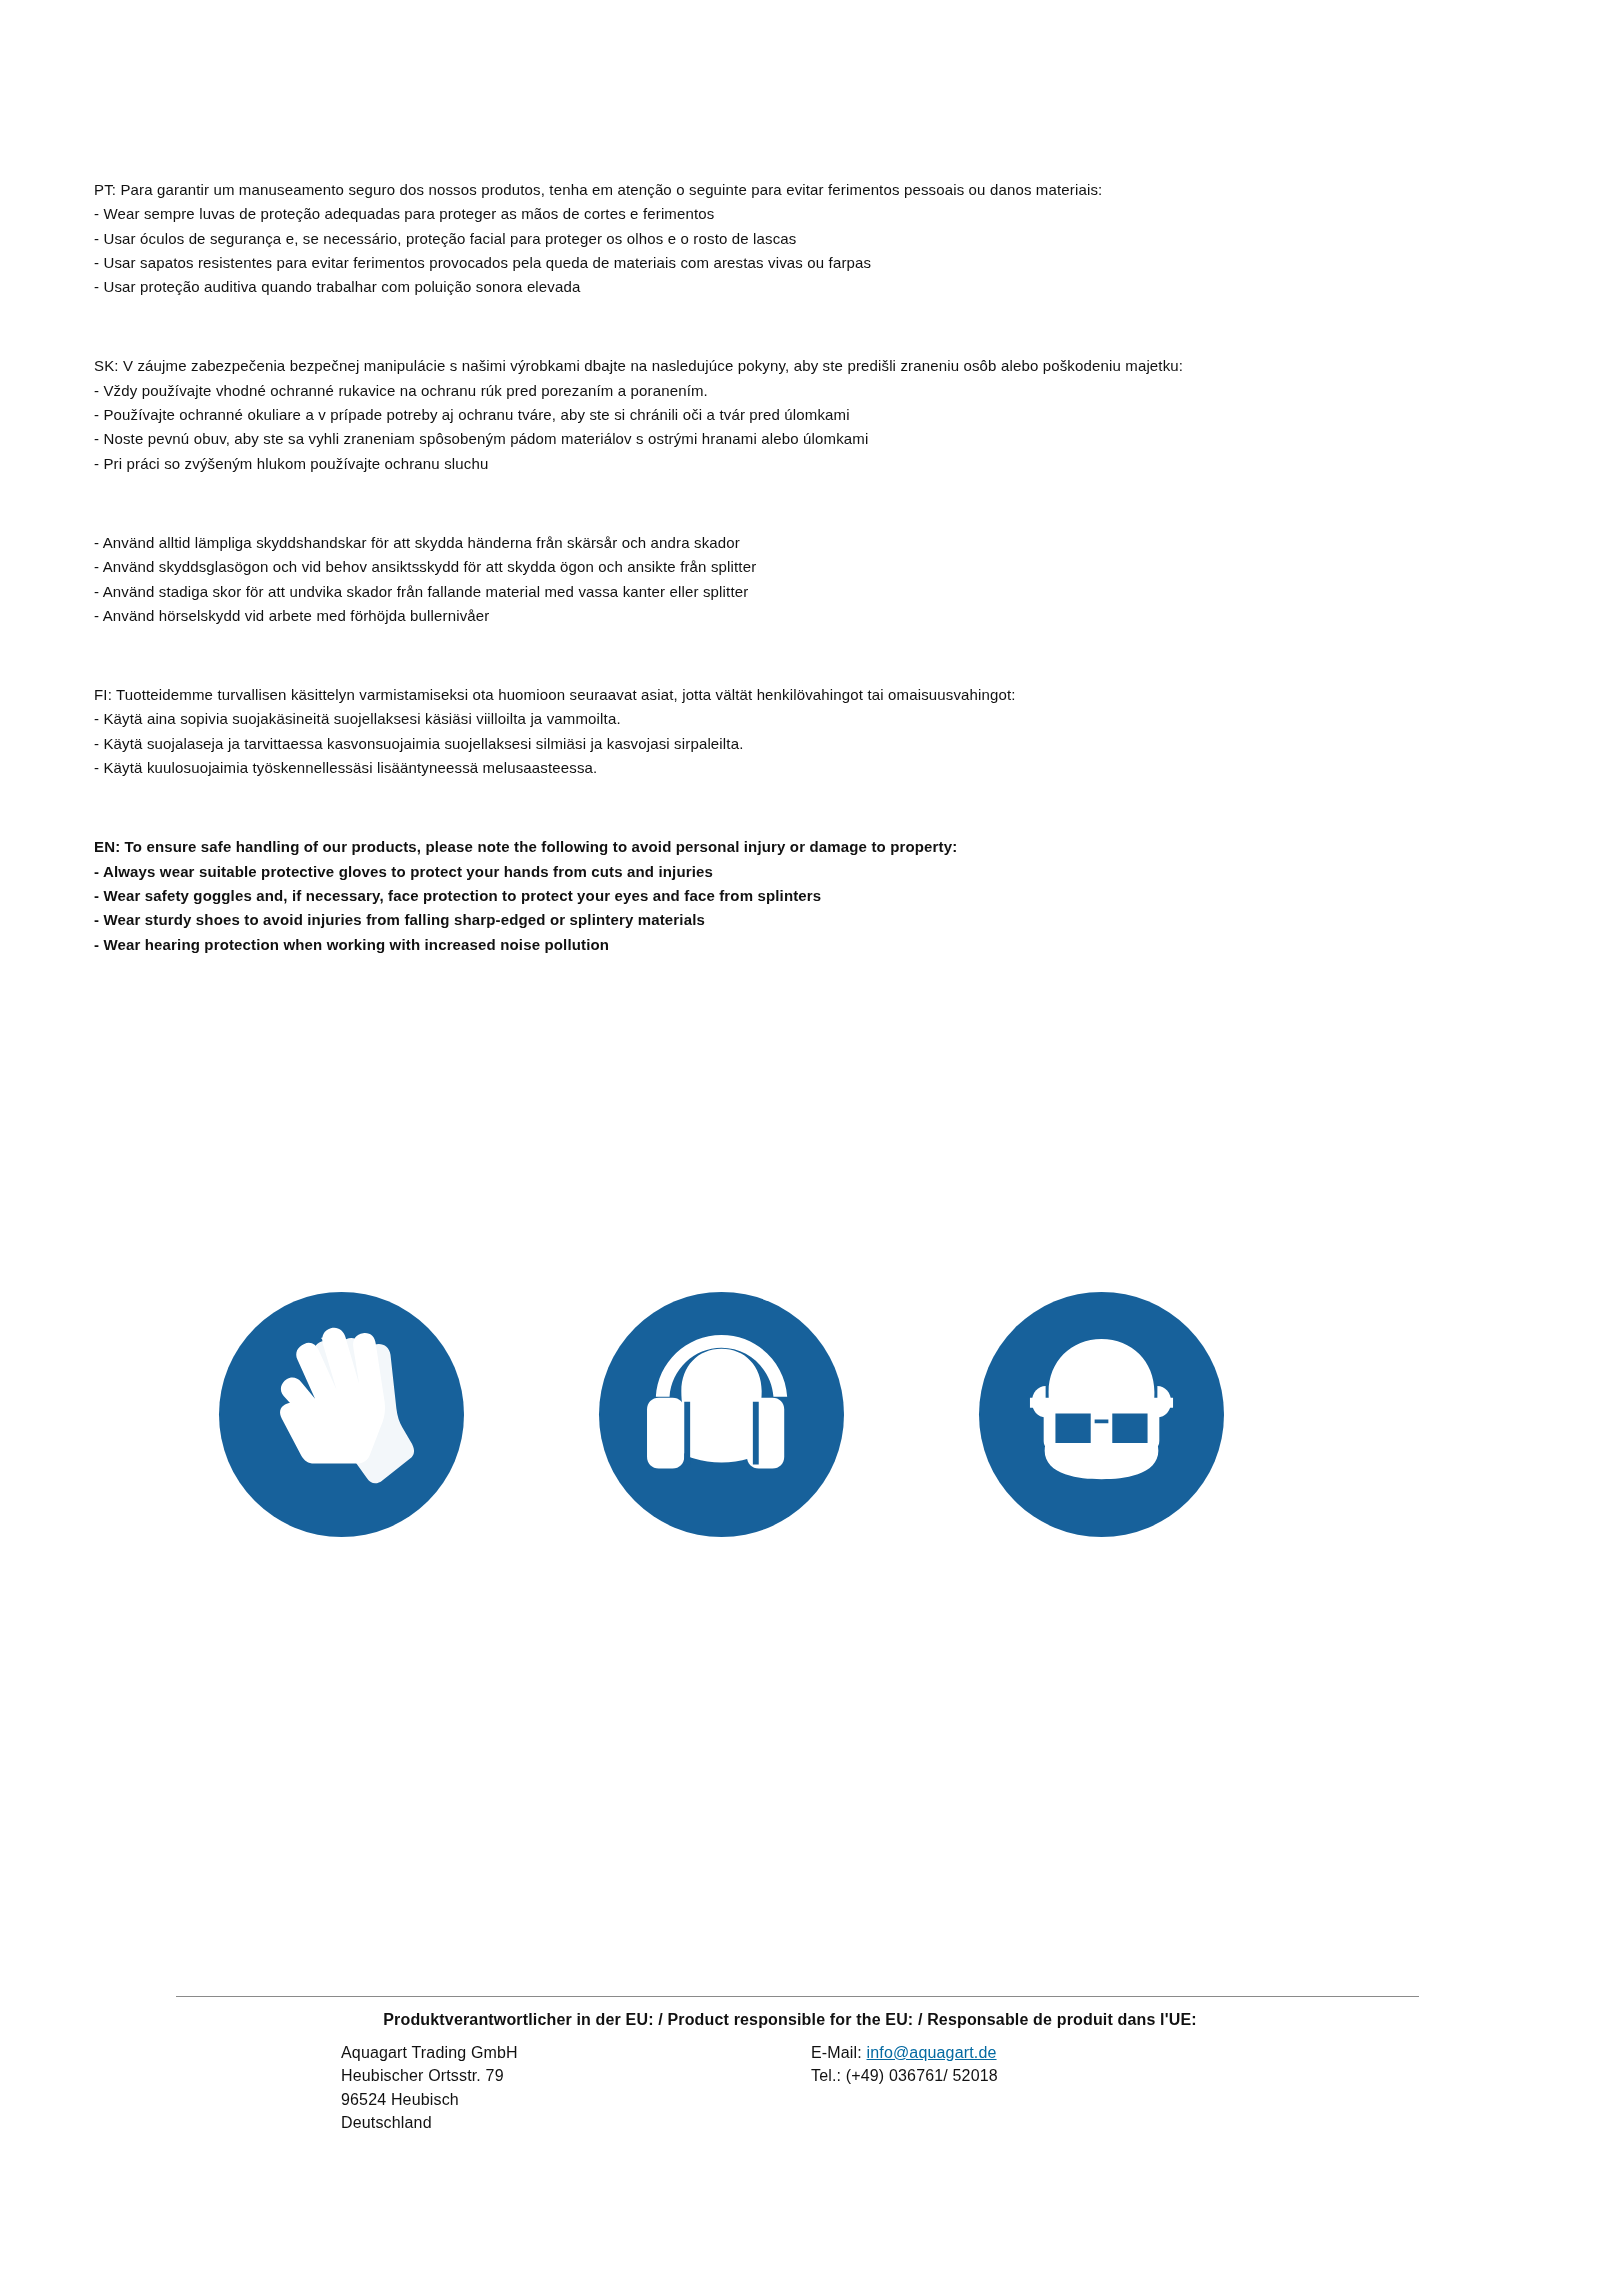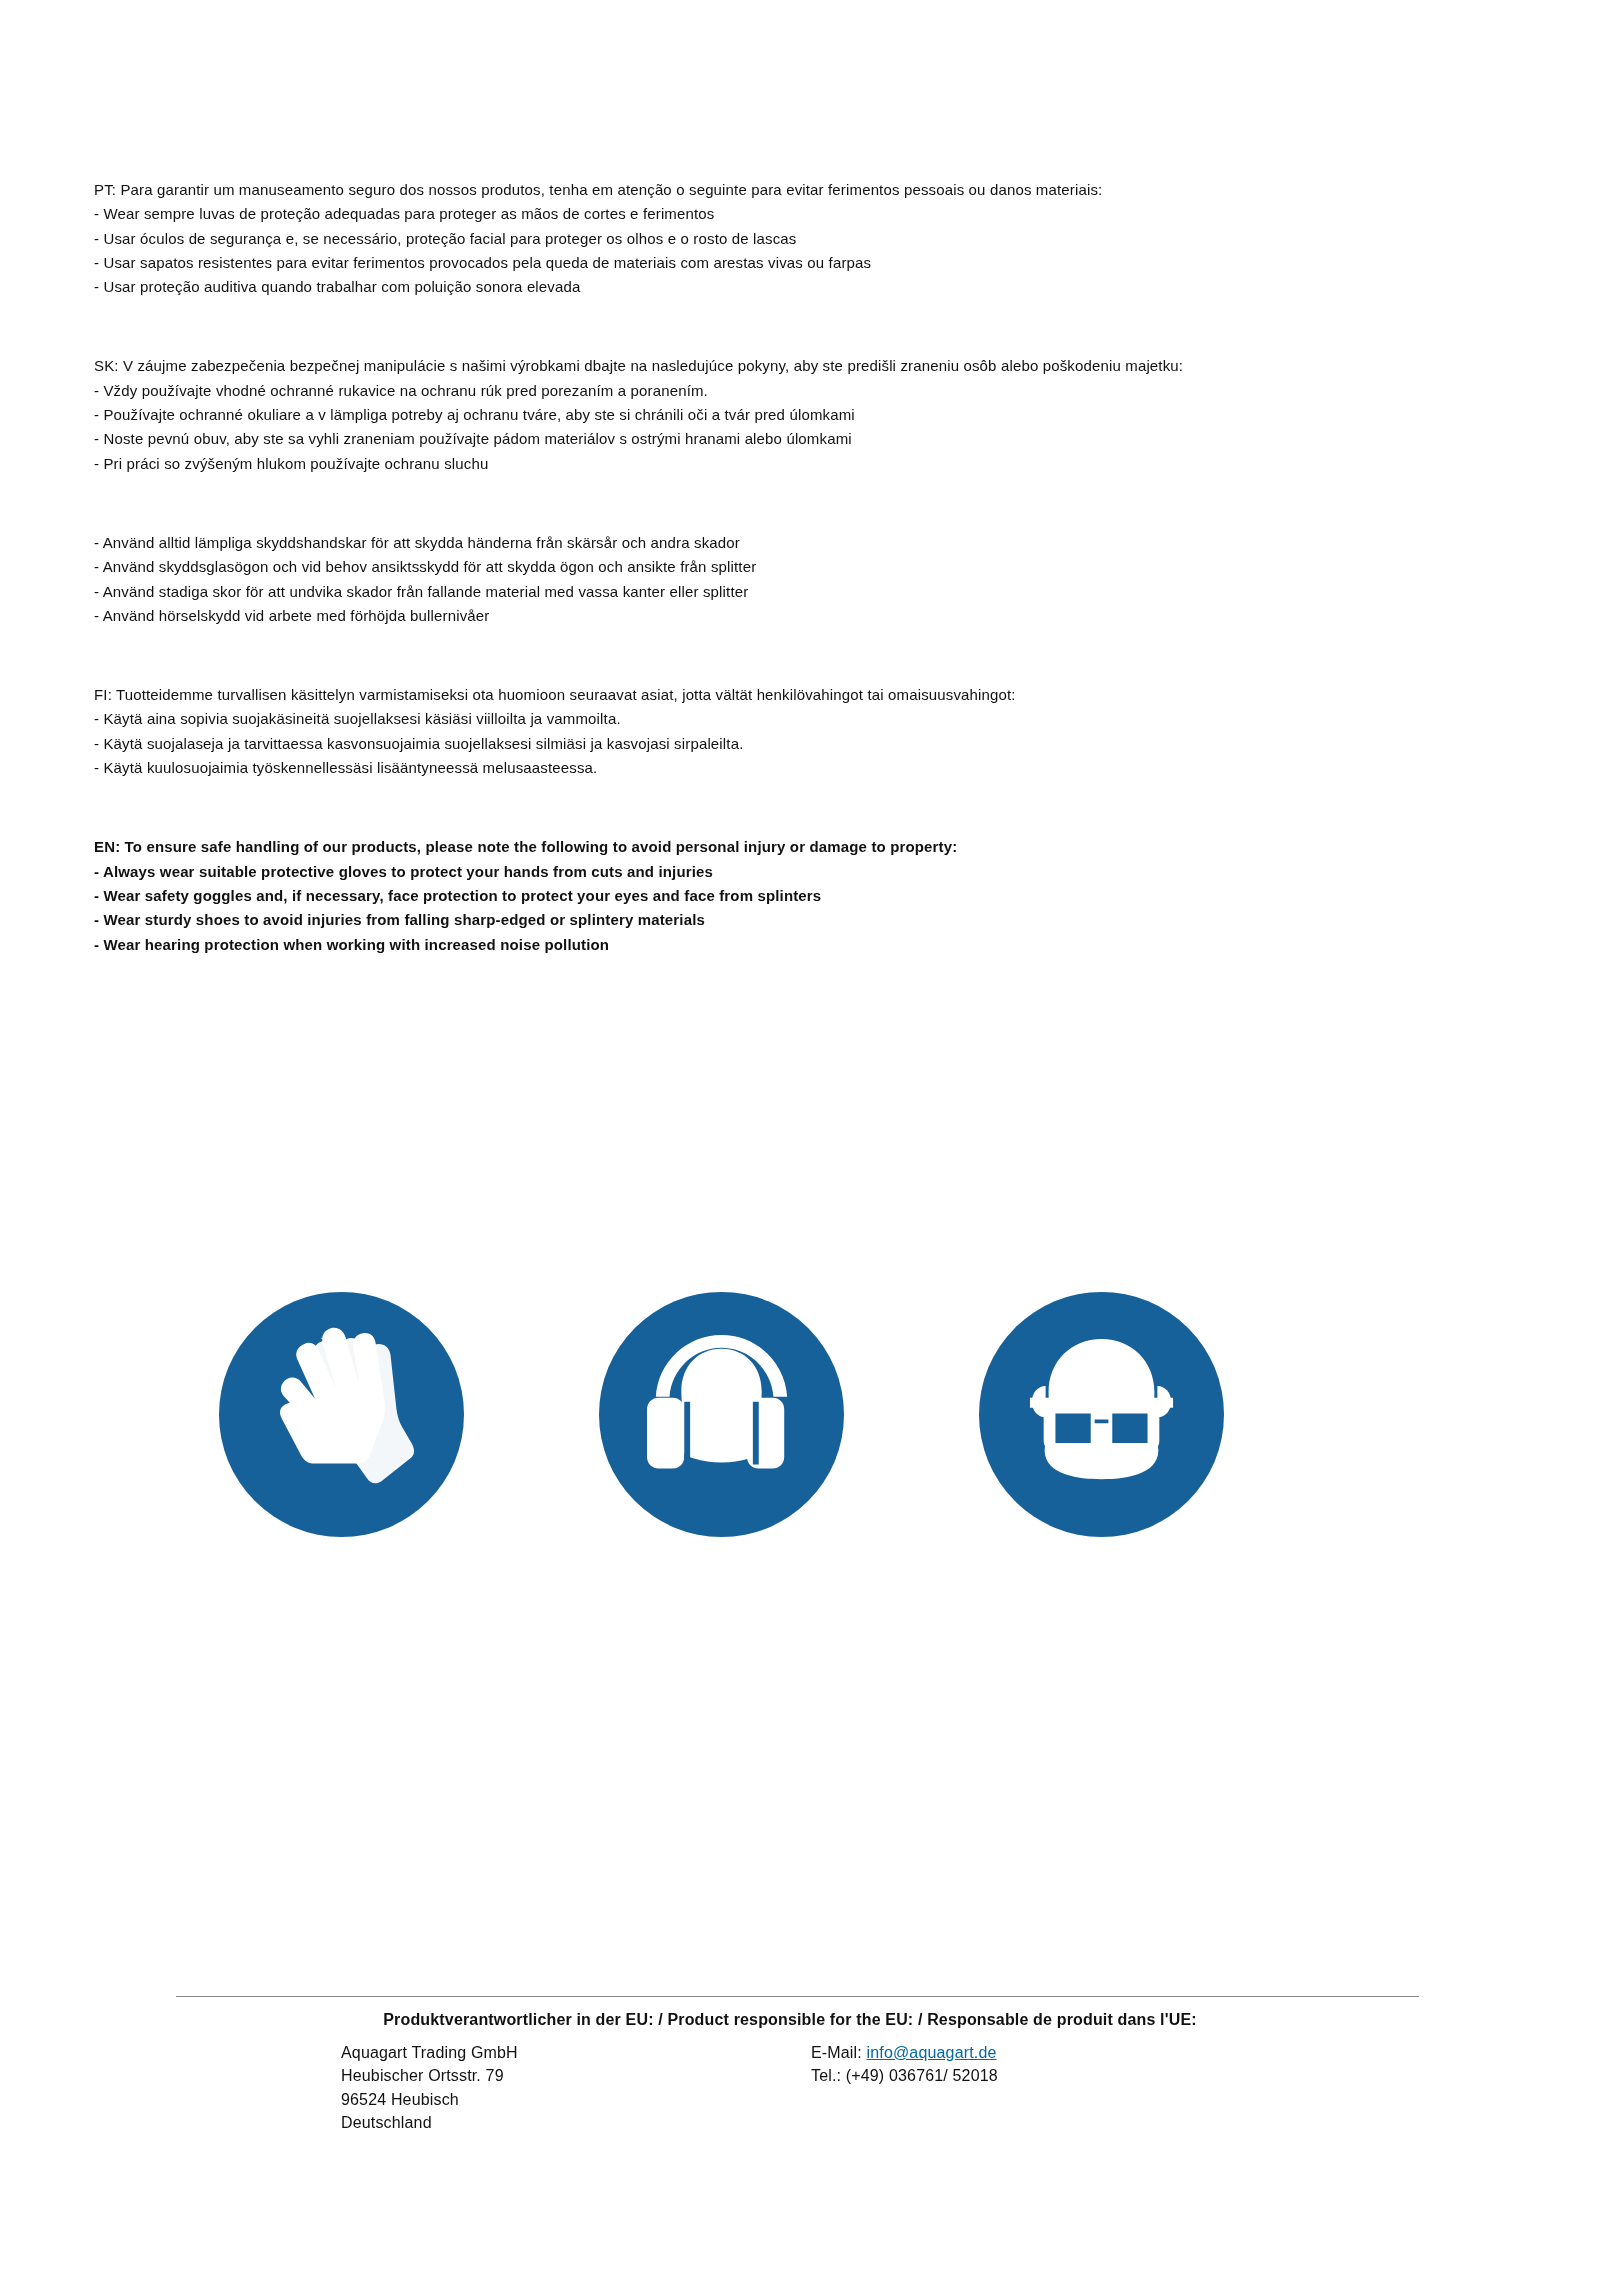--- a/index.html
+++ b/index.html
@@ -121,22 +121,22 @@
       <div class="intro">PT: Para garantir um manuseamento seguro dos nossos produtos, tenha em atenção o seguinte para evitar ferimentos pessoais ou danos materiais:</div>
       <div class="bullet">- Wear sempre luvas de proteção adequadas para proteger as mãos de cortes e ferimentos</div>
       <div class="bullet">- Usar óculos de segurança e, se necessário, proteção facial para proteger os olhos e o rosto de lascas</div>
       <div class="bullet">- Usar sapatos resistentes para evitar ferimentos provocados pela queda de materiais com arestas vivas ou farpas</div>
       <div class="bullet">- Usar proteção auditiva quando trabalhar com poluição sonora elevada</div>
     </div>
 
     <div class="lang-block">
       <div class="intro">SK: V záujme zabezpečenia bezpečnej manipulácie s našimi výrobkami dbajte na nasledujúce pokyny, aby ste predišli zraneniu osôb alebo poškodeniu majetku:</div>
       <div class="bullet">- Vždy používajte vhodné ochranné rukavice na ochranu rúk pred porezaním a poranením.</div>
-      <div class="bullet">- Používajte ochranné okuliare a v lämpliga potreby aj ochranu tváre, aby ste si chránili oči a tvár pred úlomkami</div>
-      <div class="bullet">- Noste pevnú obuv, aby ste sa vyhli zraneniam používajte pádom materiálov s ostrými hranami alebo úlomkami</div>
+      <div class="bullet">- Používajte ochranné okuliare a v prípade potreby aj ochranu tváre, aby ste si chránili oči a tvár pred úlomkami</div>
+      <div class="bullet">- Noste pevnú obuv, aby ste sa vyhli zraneniam spôsobeným pádom materiálov s ostrými hranami alebo úlomkami</div>
       <div class="bullet">- Pri práci so zvýšeným hlukom používajte ochranu sluchu</div>
     </div>
 
     <div class="lang-block">
       <div class="bullet">- Använd alltid lämpliga skyddshandskar för att skydda händerna från skärsår och andra skador</div>
       <div class="bullet">- Använd skyddsglasögon och vid behov ansiktsskydd för att skydda ögon och ansikte från splitter</div>
       <div class="bullet">- Använd stadiga skor för att undvika skador från fallande material med vassa kanter eller splitter</div>
       <div class="bullet">- Använd hörselskydd vid arbete med förhöjda bullernivåer</div>
     </div>
 

